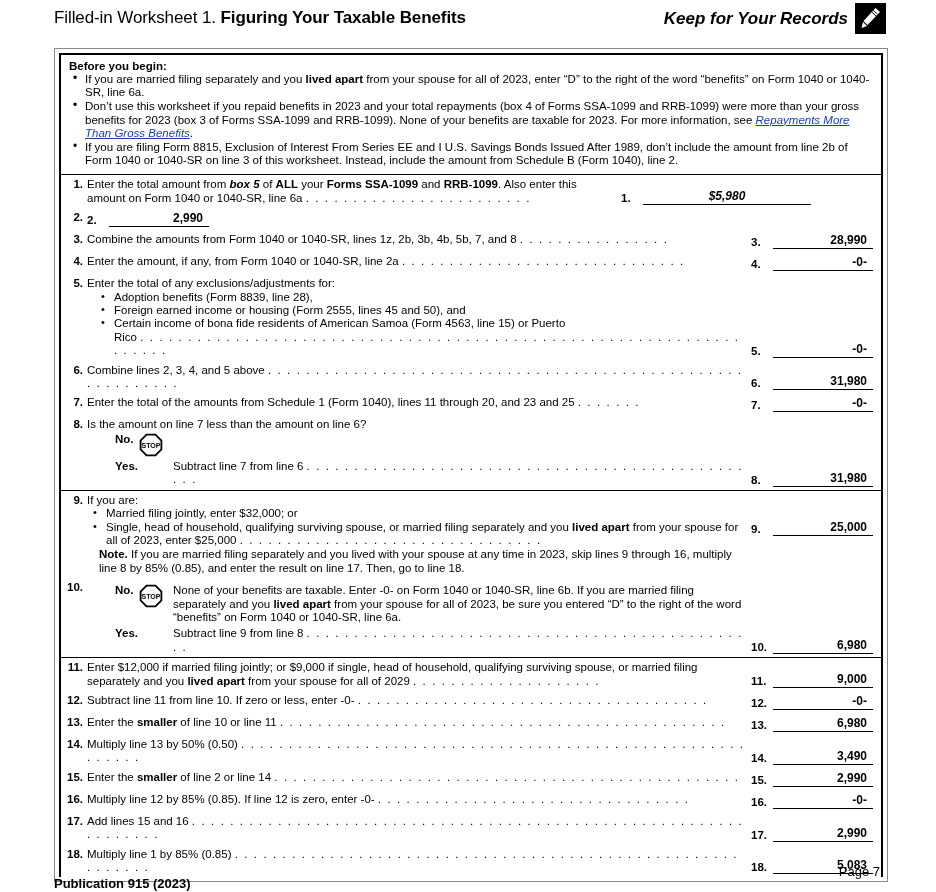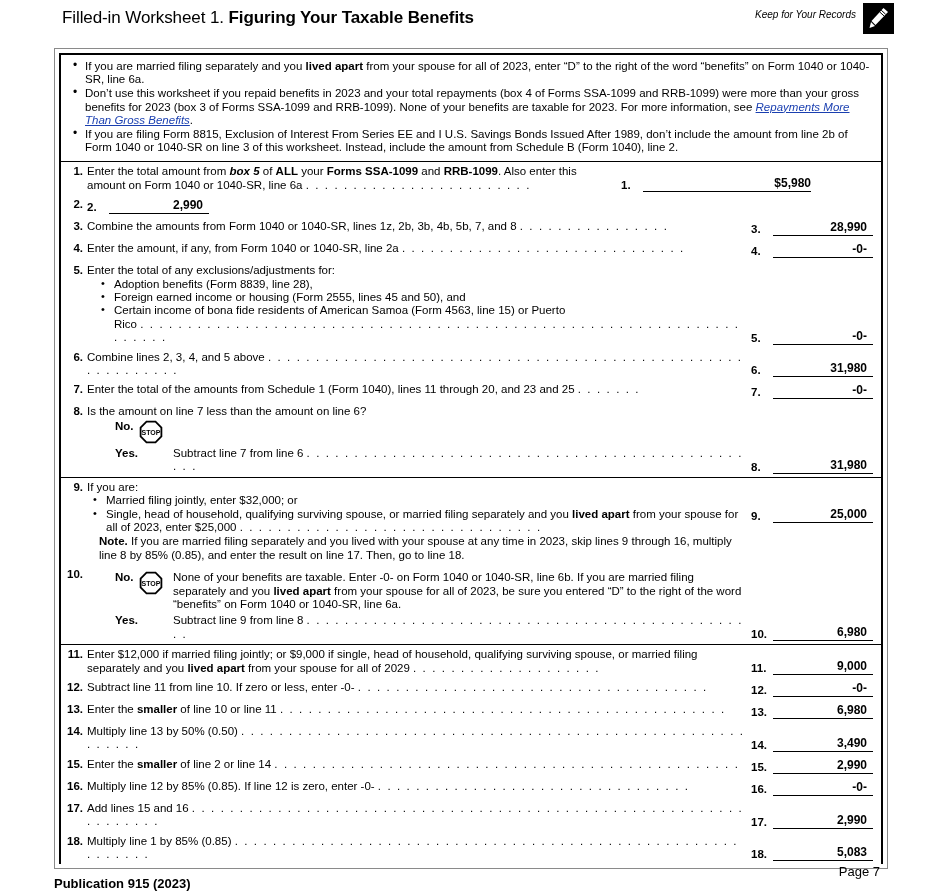--- a/index.html
+++ b/index.html
@@ -12,42 +12,42 @@
     height: 892px;
     font-family: "Liberation Sans", sans-serif;
     color: #000000;
     position: relative;
     overflow: hidden;
   }
 
   
   .page-header {
     position: absolute;
-    left: 8px; top: 0;
+    left: 0; top: 0;
     width: 904px;
     height: 44px;
     display: flex;
     align-items: center;
   }
   .hdr-title {
     position: absolute;
     left: 54px;
     top: 8px;
     font-size: 17px;
     letter-spacing: -0.1px;
     white-space: nowrap;
   }
   .hdr-title b { font-weight: bold; }
   .hdr-keep {
     position: absolute;
     right: 56px;
     top: 9px;
-    font-size: 10px;
+    font-size: 17px;
     font-style: italic;
-    font-weight: normal;
+    font-weight: bold;
     white-space: nowrap;
     text-align: center;
   }
   .pen-badge {
     position: absolute;
     right: 18px;
     top: 3px;
     width: 31px;
     height: 31px;
     background: #000;
@@ -167,21 +167,21 @@
     font-weight: bold;
     padding: 0 6px 1px 0;
     min-height: 14px;
     box-sizing: border-box;
   }
   
   .ansbox.line1 {
     width: 260px;
     padding-right: 8px;
   }
-  .ansbox.line1 .ansval { padding-right: 0; }
+  .ansbox.line1 .ansval { text-align: center; padding-right: 0; font-style: italic; }
   .ansbox.line1 .spacer { flex: 0 0 62px; }
 
   
   ul.sub {
     list-style: none;
     margin: 0;
     padding: 0 0 0 14px;
   }
   ul.sub > li {
     position: relative;
@@ -273,20 +273,21 @@
         <line x1="16.6" y1="8.9" x2="21.0" y2="12.9"></line>
       </g>
     </svg>
   </div>
 </div>
 
 <div class="worksheet">
   <div class="ws-inner">
 
     <div class="begin-box">
+      <div class="begin-title">Before you begin:</div>
       <ul class="bul">
         <li id="byb1"><span>If you are married filing separately and you </span><b>lived apart</b><span> from your spouse for all of 2023, enter “D” to the right of the word “benefits” on Form 1040 or 1040-SR, line 6a.</span></li>
         <li id="byb2"><span>Don’t use this worksheet if you repaid benefits in 2023 and your total repayments (box 4 of Forms SSA-1099 and RRB-1099) were more than your gross benefits for 2023 (box 3 of Forms SSA-1099 and RRB-1099). None of your benefits are taxable for 2023. For more information, see </span><span class="lnk">Repayments More Than Gross Benefits</span><span>.</span></li>
         <li id="byb3"><span>If you are filing Form 8815, Exclusion of Interest From Series EE and I U.S. Savings Bonds Issued After 1989, don’t include the amount from line 2b of Form 1040 or 1040-SR on line 3 of this worksheet. Instead, include the amount from Schedule B (Form 1040), line 2.</span></li>
       </ul>
     </div>
 
     <div class="lines">
 
       <div class="row">

